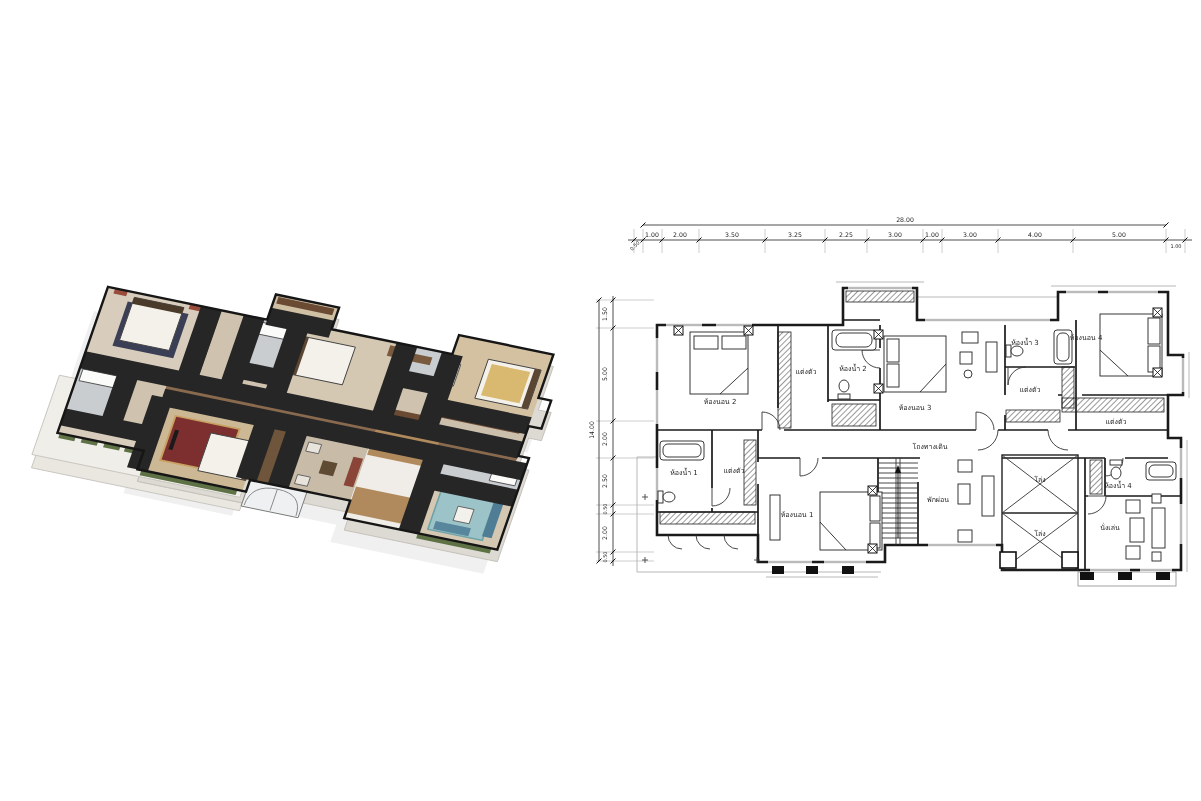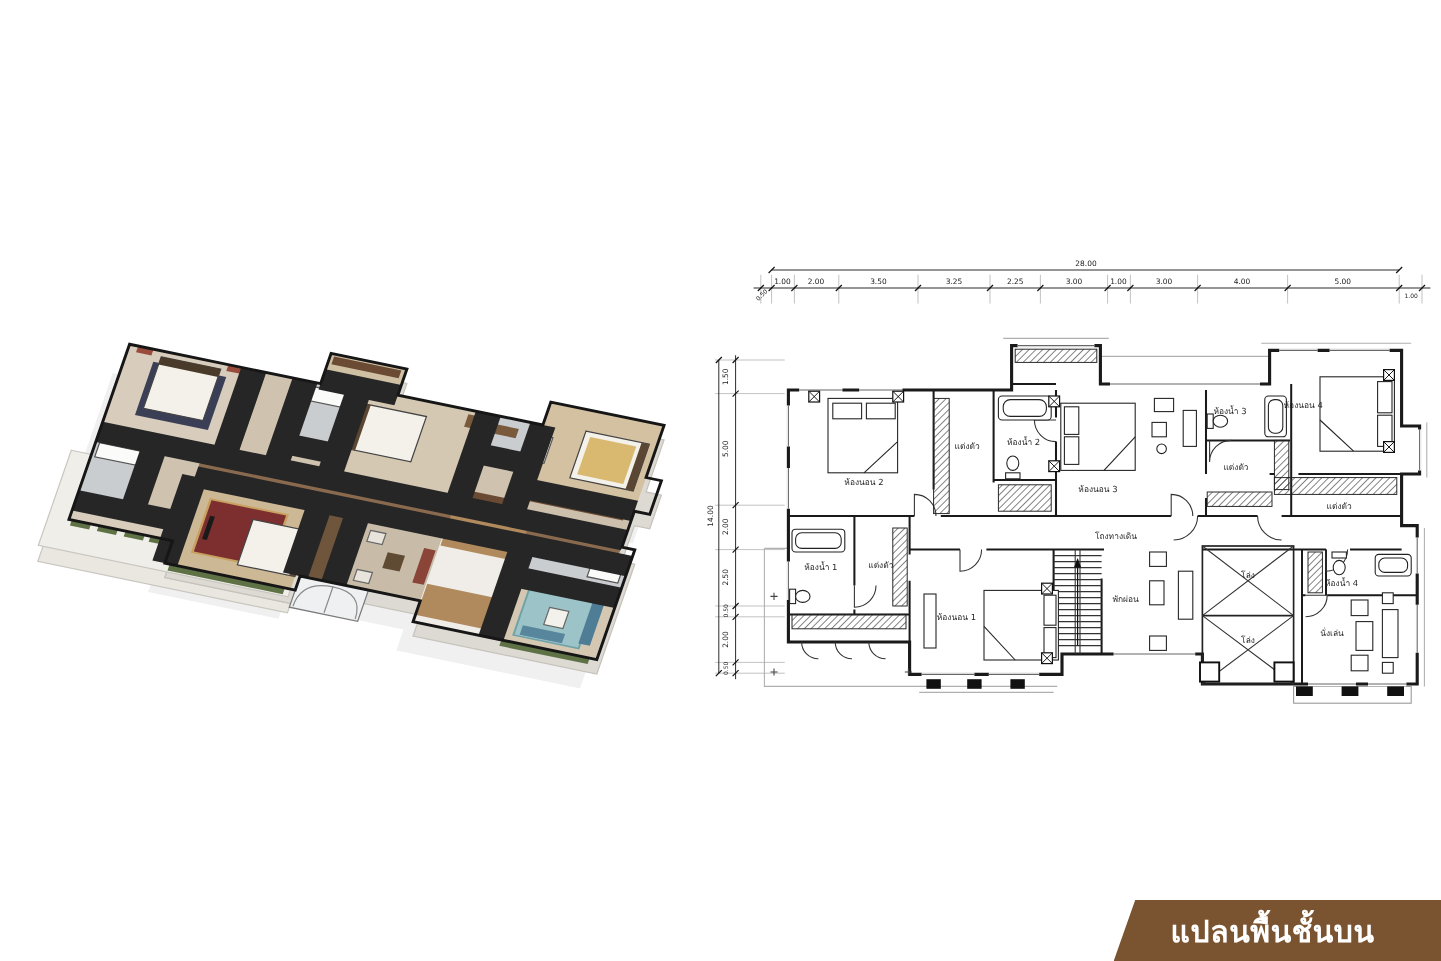--- a/index.html
+++ b/index.html
@@ -424,17 +424,14 @@
     <text class="rl" x="930" y="449">โถงทางเดิน</text>
     <text class="rl" x="684" y="475">ห้องน้ำ 1</text>
     <text class="rl" x="734" y="473">แต่งตัว</text>
     <text class="rl" x="797" y="517">ห้องนอน 1</text>
     <text class="rl" x="938" y="502">พักผ่อน</text>
     <text class="rl" x="1040" y="482">โล่ง</text>
     <text class="rl" x="1040" y="536">โล่ง</text>
   </g>
 </svg>
 
-<div class="banner" style="background: rgb(122, 84, 48);">
-  <span style="color: rgb(255, 255, 255);">แปลนพื้นชั้นบน</span>
+
 </div>
 
-</div>
-
 </body></html>

